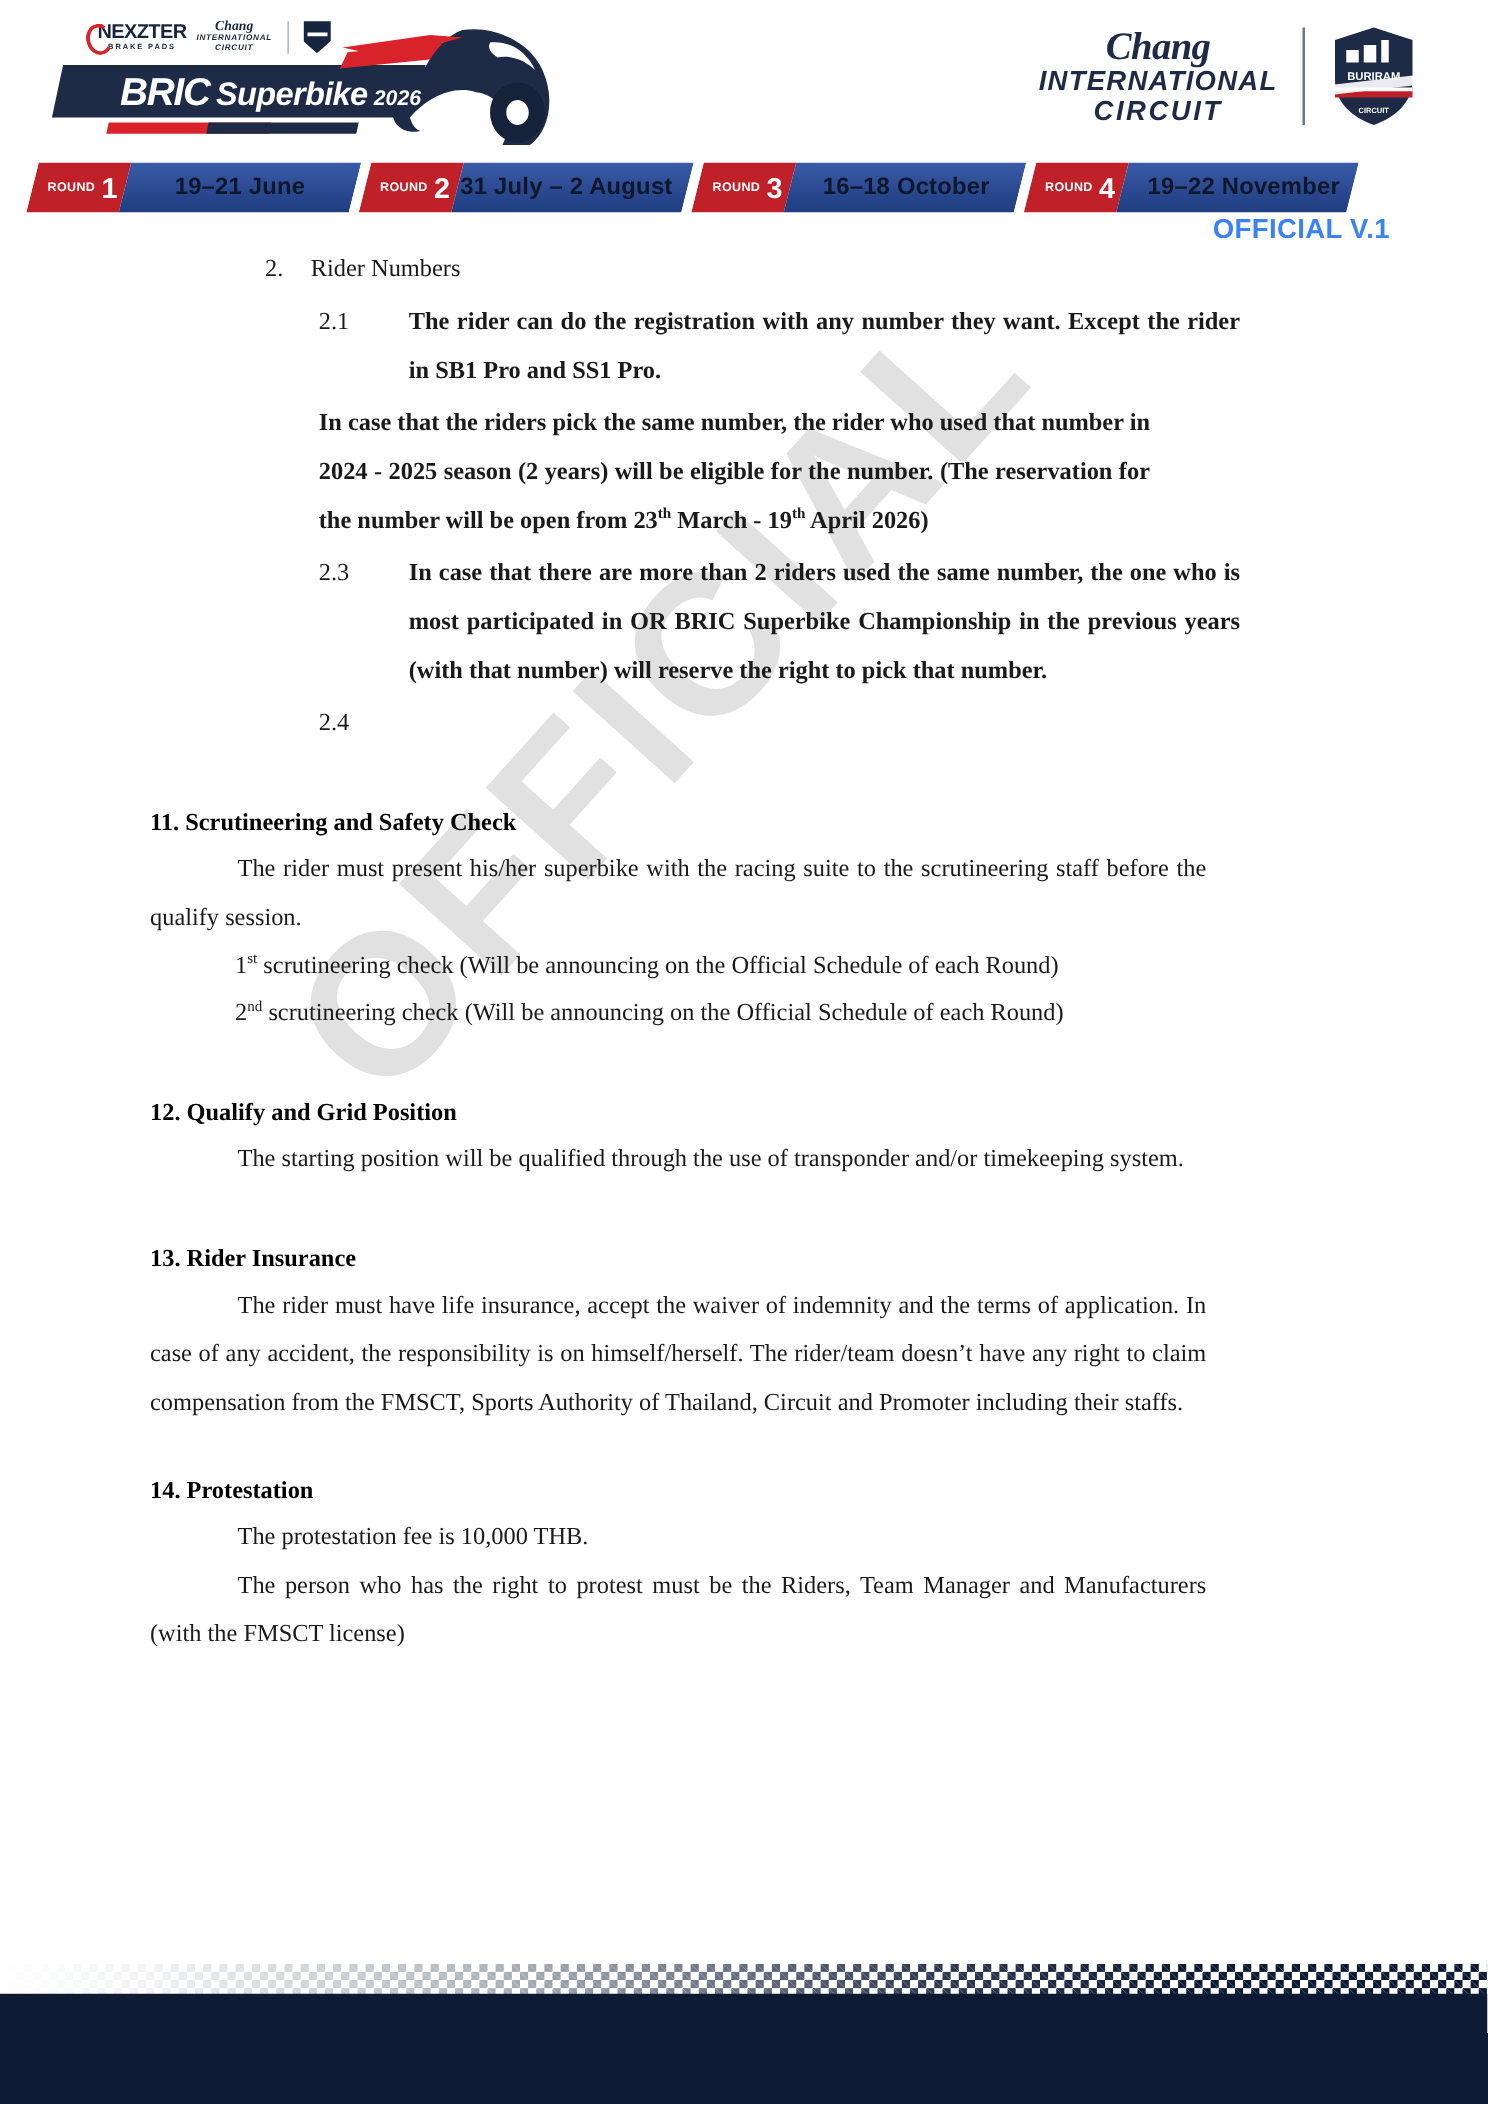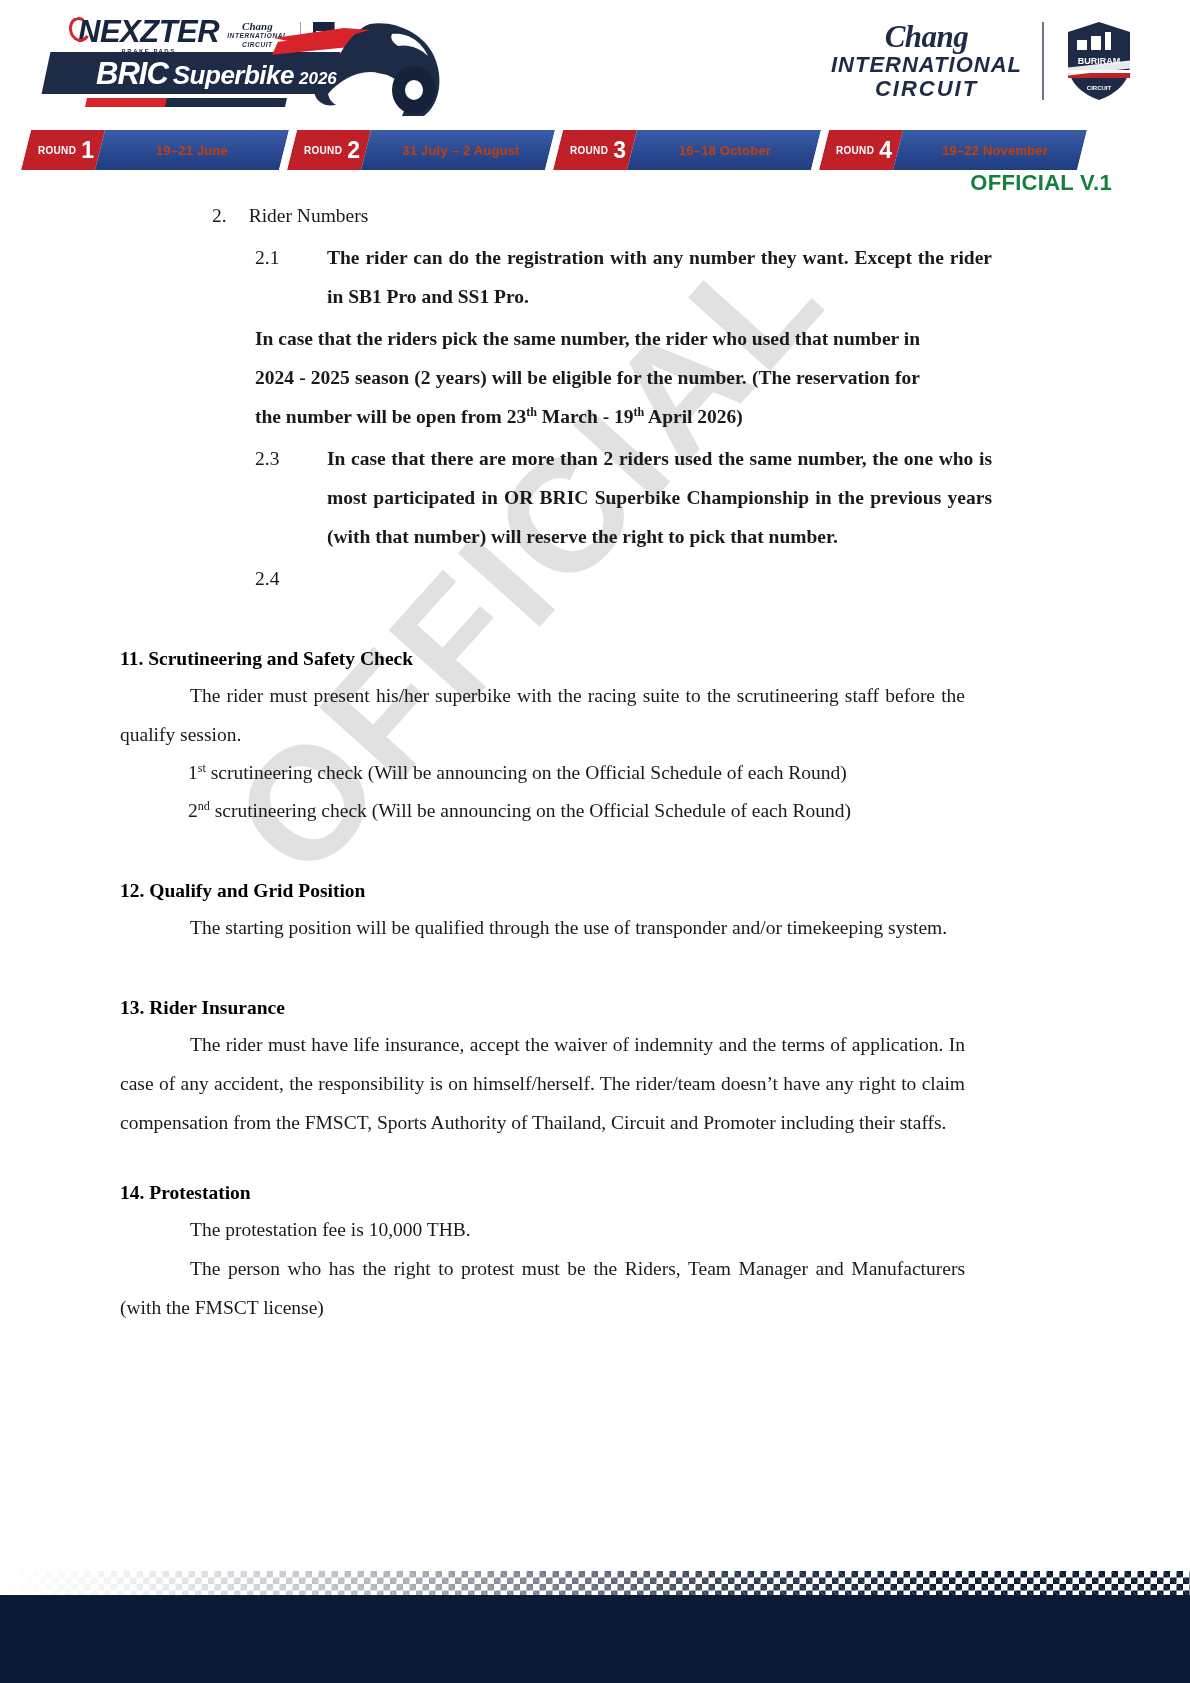--- a/index.html
+++ b/index.html
@@ -35,23 +35,22 @@
   .nexzter-row {
     position: absolute;
     left: 32px;
     top: 4px;
     display: flex;
     align-items: center;
     gap: 8px;
   }
   .nexzter-word {
     font-family: "Liberation Sans", sans-serif;
-    font-style: italic;
-    font-weight: bold;
-    font-size: 31px;
+    font-weight: bold;
+    font-size: 16px;
     letter-spacing: -0.5px;
     color: #17253f;
     line-height: 1;
     position: relative;
   }
   .nexzter-word::before {
     content: "";
     position: absolute;
     left: -9px;
     top: 1px;
@@ -283,35 +282,35 @@
     font-family: "Liberation Sans", sans-serif;
     font-weight: bold;
     font-size: 23px;
     color: #ffffff;
     line-height: 1;
     margin-left: 5px;
   }
   .rdate {
     font-family: "Liberation Sans", sans-serif;
     font-weight: bold;
-    font-size: 13px;
-    color: #c2410c;
+    font-size: 19px;
+    color: #0f172a;
     white-space: nowrap;
     letter-spacing: 0.2px;
   }
 
   
   .official-ver {
     position: absolute;
     right: 78px;
     top: 170px;
     font-family: "Liberation Sans", sans-serif;
     font-weight: bold;
     font-size: 22px;
-    color: #15803d;
+    color: #3b82f6;
     letter-spacing: 0.3px;
   }
 
   
   .watermark {
     position: absolute;
     left: 120px;
     top: 430px;
     width: 880px;
     height: 760px;

